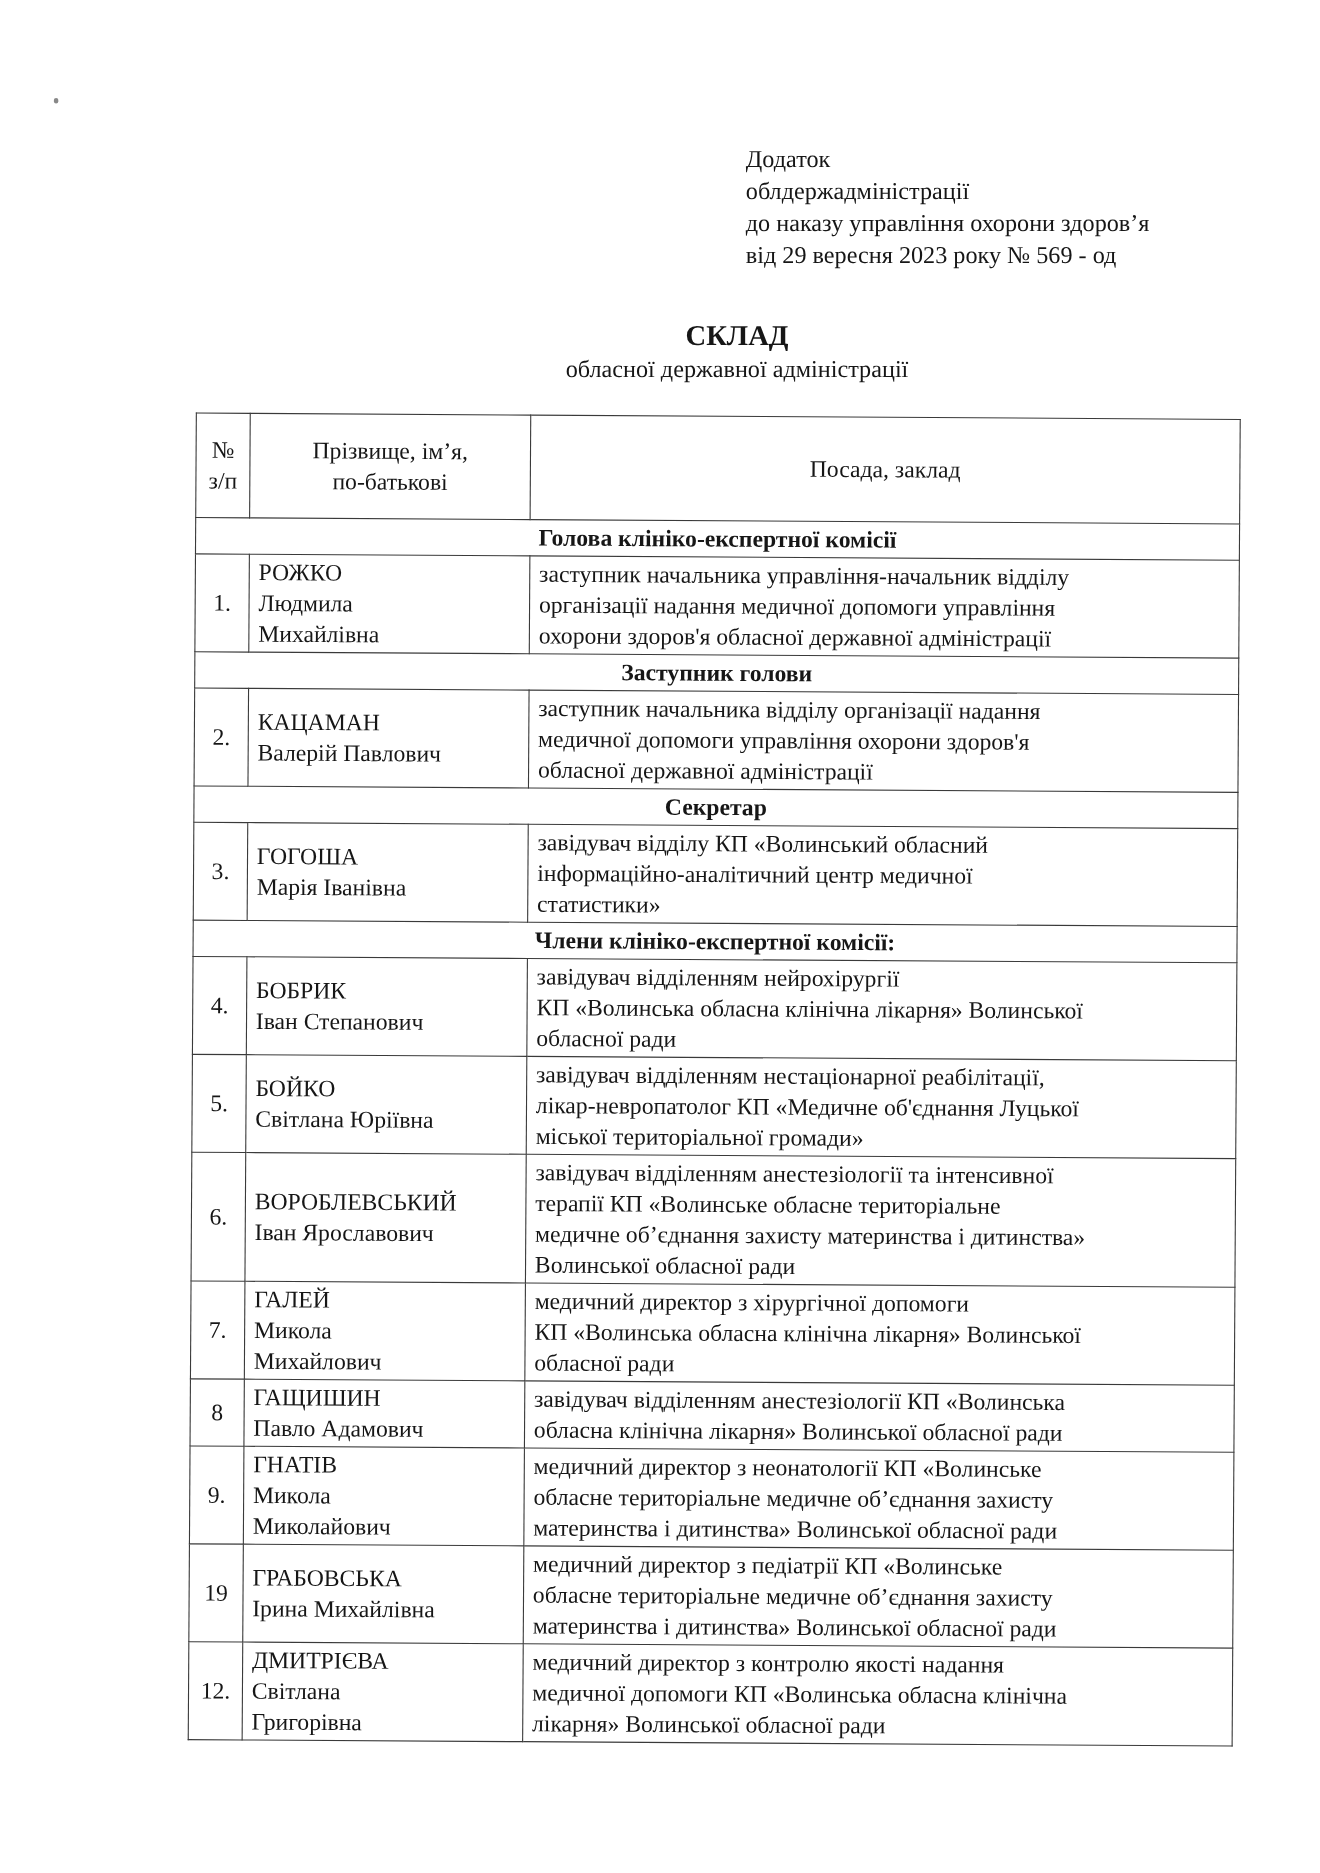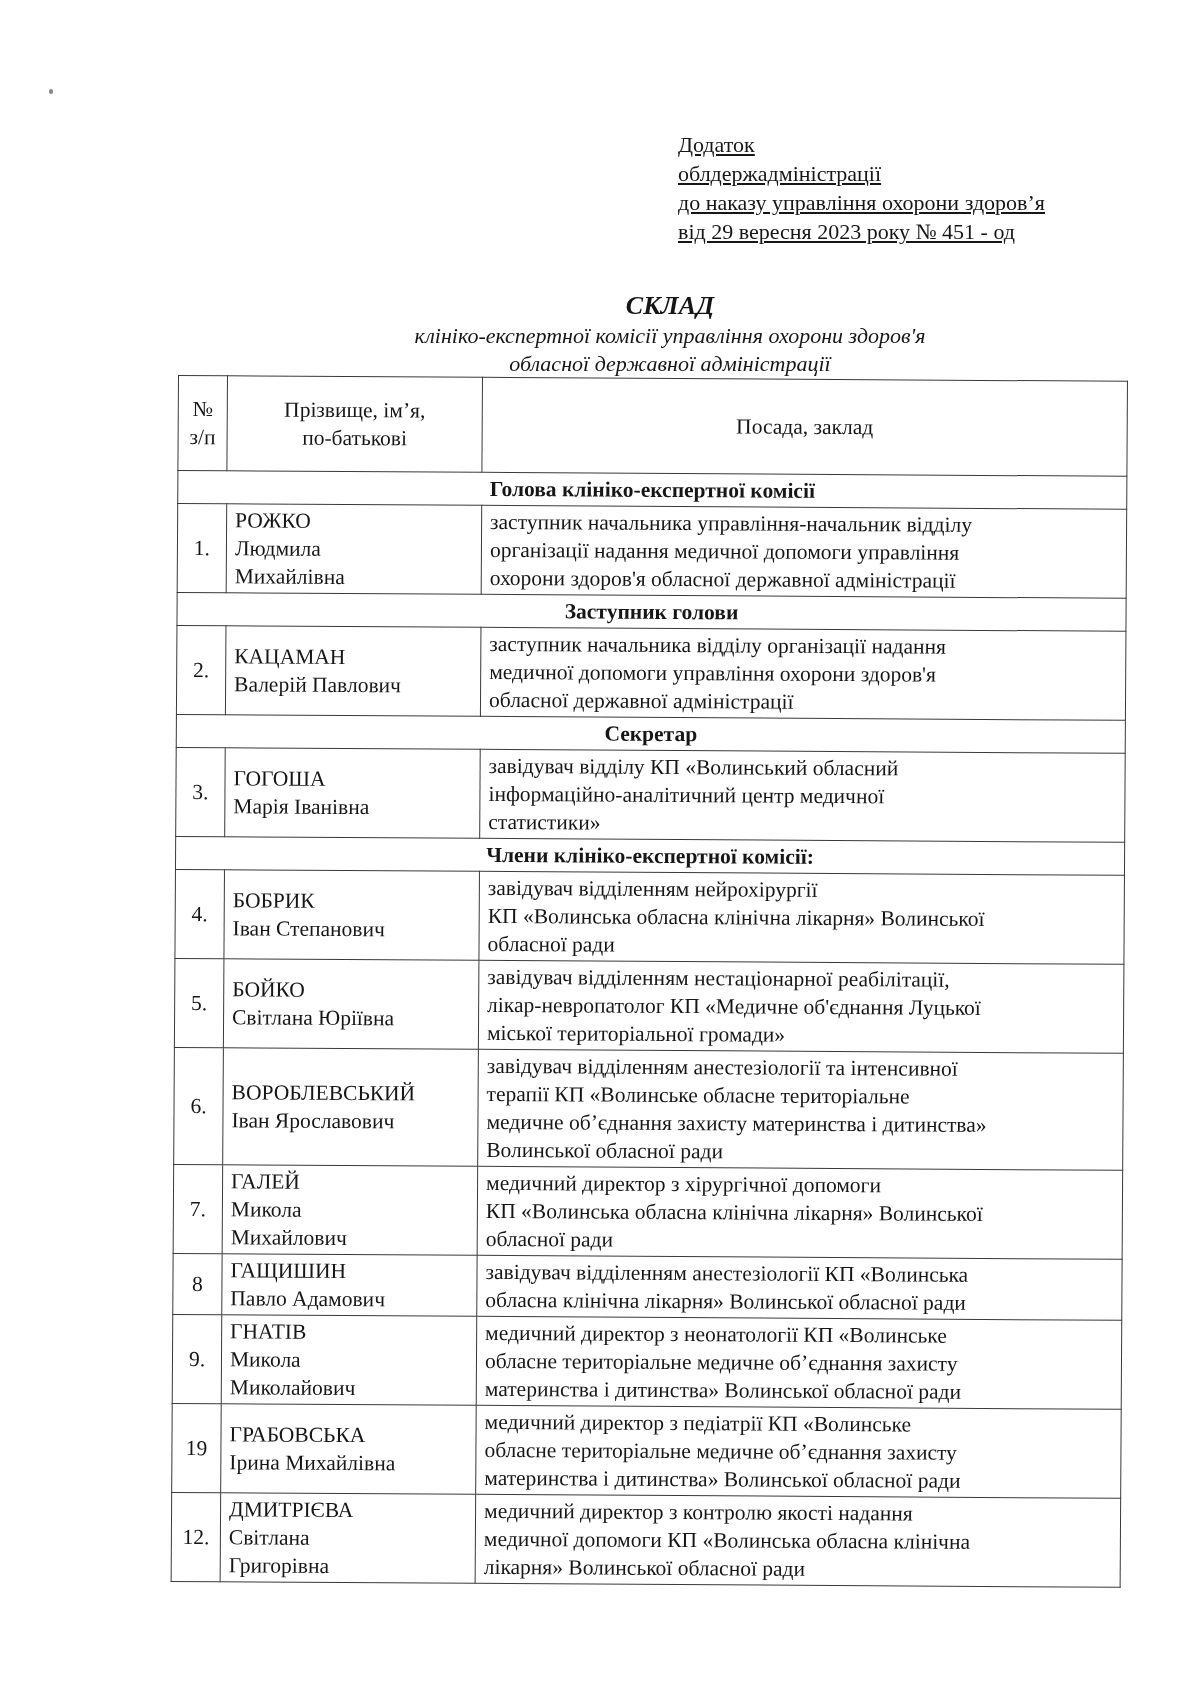--- a/index.html
+++ b/index.html
@@ -2,22 +2,22 @@
 <html><head>
 <meta charset="utf-8">
 <style>
   html, body { margin:0; padding:0; }
   body {
     width:1200px; height:1703px; background:#ffffff; position:relative; overflow:hidden;
     font-family:"Liberation Serif", "DejaVu Serif", serif; color:#161616;
   }
   .speck { position:absolute; left:49px; top:89px; width:4px; height:5px; background:#888; border-radius:2px; }
   .annex { position:absolute; left:678px; top:130px; font-size:22px; line-height:29px; }
-  .annex div { white-space:nowrap;text-decoration:underline; }
-  .title-block { position:absolute; left:300px; top:290px; width:740px; text-align:center;font-style:italic; }
+  .annex div { white-space:nowrap; }
+  .title-block { position:absolute; left:300px; top:290px; width:740px; text-align:center; }
   .title { font-weight:bold; font-size:26px; line-height:32px; }
   .subtitle { font-size:22px; line-height:28px; }
   table.comp {
     position:absolute; left:178px; top:375px; width:950px;
     border-collapse:collapse; font-size:21.5px; line-height:28px;
     transform: rotate(0.35deg); transform-origin: top left;
   }
   table.comp td, table.comp th { border:1.5px solid #3a3a3a; vertical-align:middle; padding:2px 8px; }
   th { font-weight:normal; }
   .col-num { width:44px; text-align:center; padding:2px 2px !important; }
@@ -30,26 +30,25 @@
 </style>
 </head>
 <body>
 
 <div class="speck"></div>
 
 <div class="annex">
   <div>Додаток</div>
   <div>облдержадміністрації</div>
   <div>до наказу управління охорони здоров’я</div>
-  <div>від 29 вересня 2023 року № 451 - од</div>
+  <div>від 29 вересня 2023 року № 569 - од</div>
 </div>
 
 <div class="title-block">
   <div class="title">СКЛАД</div>
-  <div class="subtitle">клініко-експертної комісії управління охорони здоров'я</div>
   <div class="subtitle">обласної державної адміністрації</div>
 </div>
 
 <table class="comp">
   <tbody>
       <tr class="head-row">
     <th class="col-num">
       <div>№</div>
       <div>з/п</div>
     </th>

